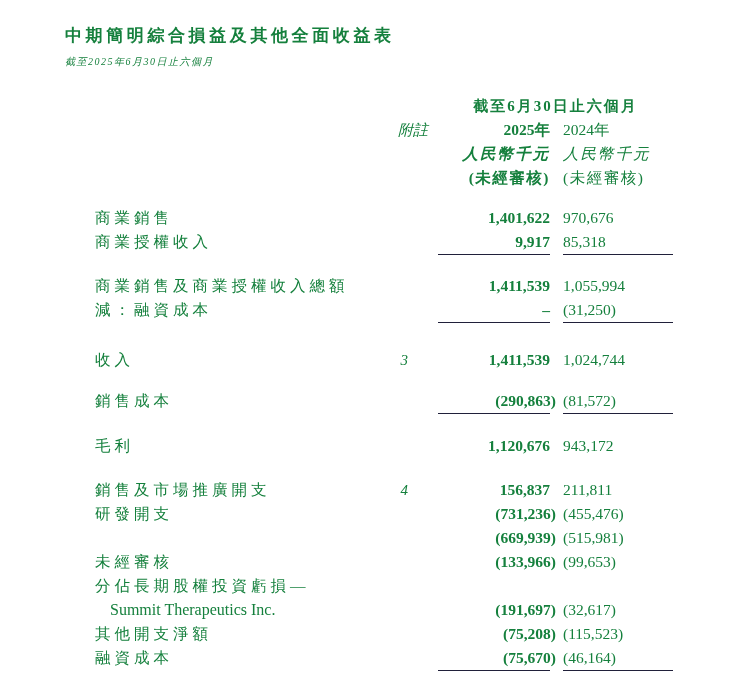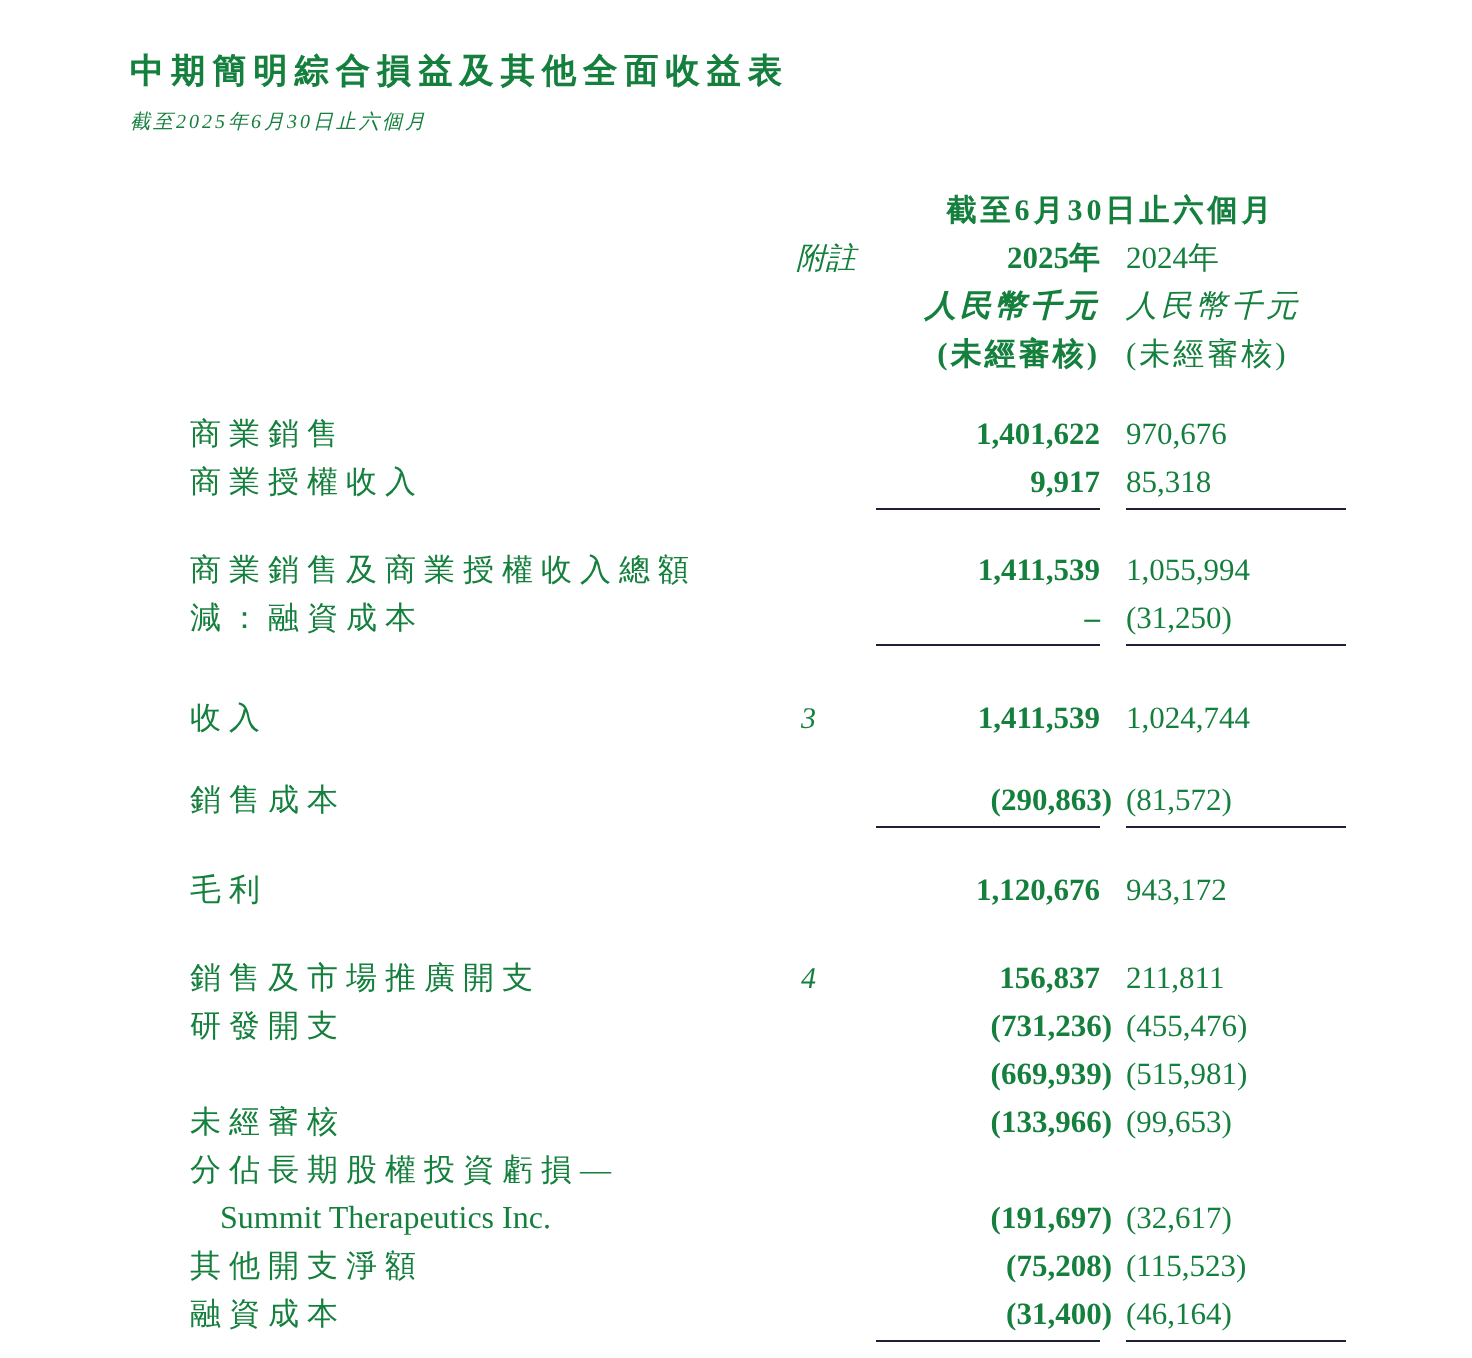--- a/index.html
+++ b/index.html
@@ -159,18 +159,18 @@
     </div>
 
     <div class="row">
       <div class="cell label">其他開支淨額</div>
       <div class="cell v25"><span class="neg">(75,208)</span></div>
       <div class="cell v24"><span class="neg">(115,523)</span></div>
     </div>
 
     <div class="row rule">
       <div class="cell label">融資成本</div>
-      <div class="cell v25"><span class="neg">(31,400)</span></div>
+      <div class="cell v25"><span class="neg">(75,670)</span></div>
       <div class="cell v24"><span class="neg">(46,164)</span></div>
     </div>
 
   </div>
 </div>
 
 </body></html>

